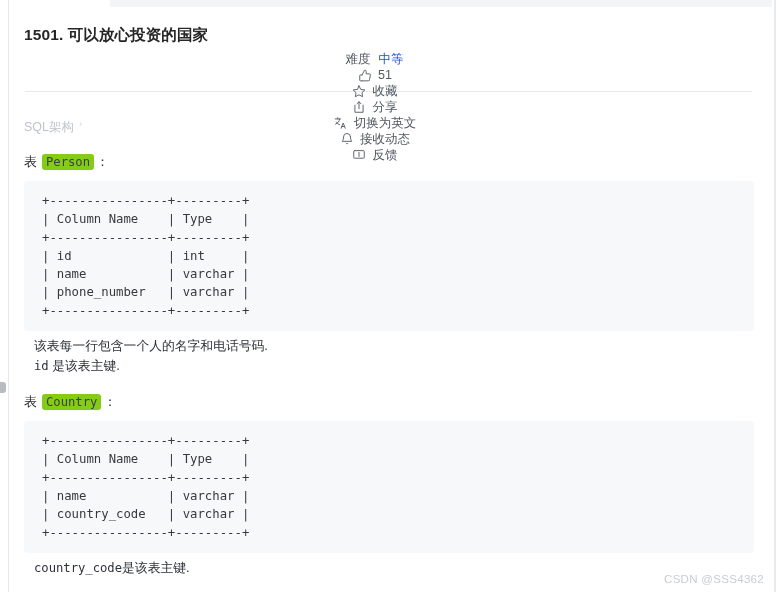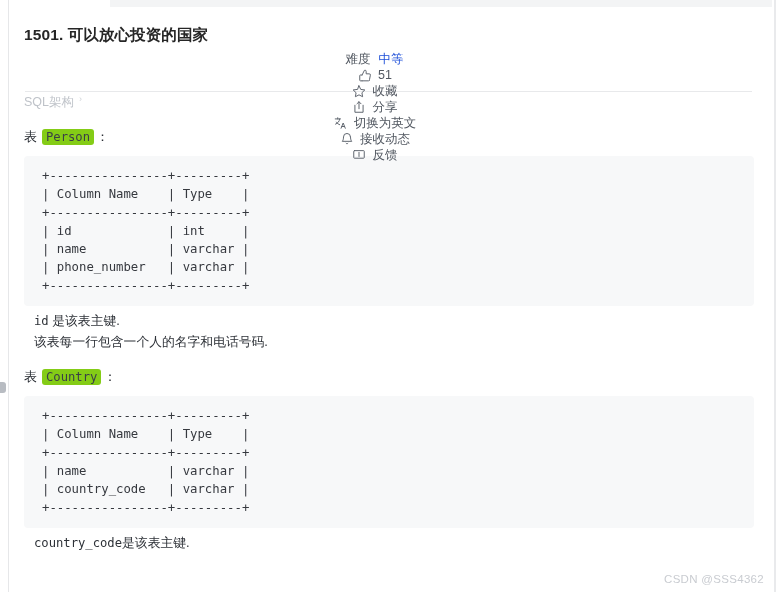--- a/index.html
+++ b/index.html
@@ -102,21 +102,21 @@
   .diff-value { color: #1d4ed8; }
 
   .divider {
     height: 1px;
     background: #e8e9eb;
     margin: 10px 2px 0 1px;
   }
 
   
   .crumb {
-    margin-top: 2px;
+    margin-top: 27px;
     font-size: 12.5px;
     color: #bfc3c9;
     display: flex;
   }
   .crumb .chev {
     margin-left: 5px;
     font-size: 9px;
     color: #cfd3d8;
   }
 
@@ -283,22 +283,22 @@
       <div class="code-block">
         <pre>+----------------+---------+
 | Column Name    | Type    |
 +----------------+---------+
 | id             | int     |
 | name           | varchar |
 | phone_number   | varchar |
 +----------------+---------+</pre>
       </div>
       <div class="notes">
+          <p><span>该表每一行包含一个人的名字和电话号码.</span></p>
           <p><span class="mono">id</span><span> 是该表主键.</span></p>
-          <p><span>该表每一行包含一个人的名字和电话号码.</span></p>
         </div>
     </div>
 
     <div>
       <div class="tbl-head">
         <span>表</span>
         <span class="code-chip">Country</span>
         <span class="colon">：</span>
       </div>
       <div class="code-block">

